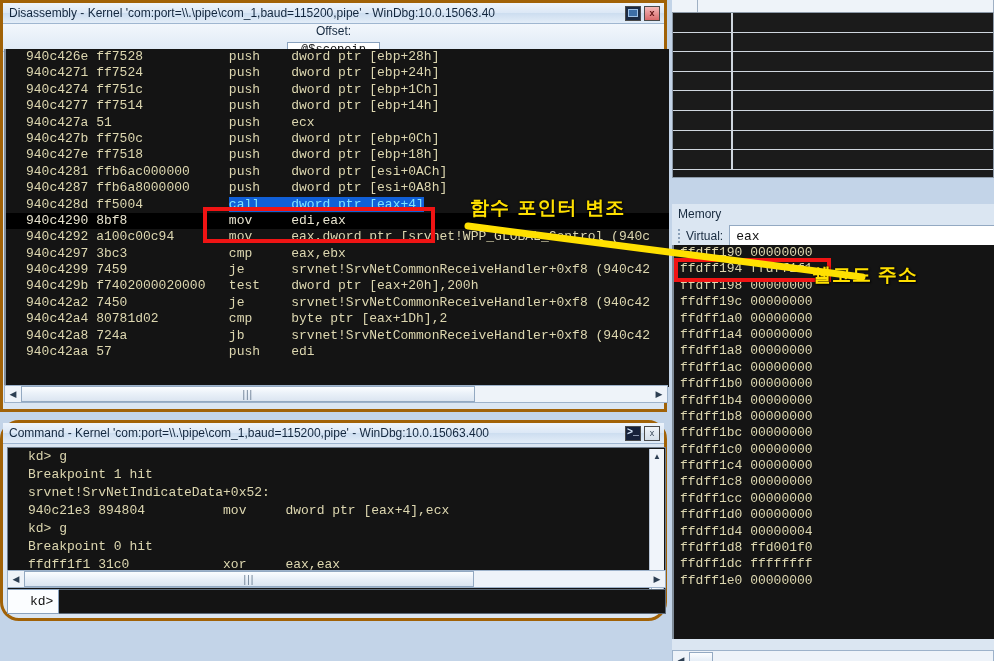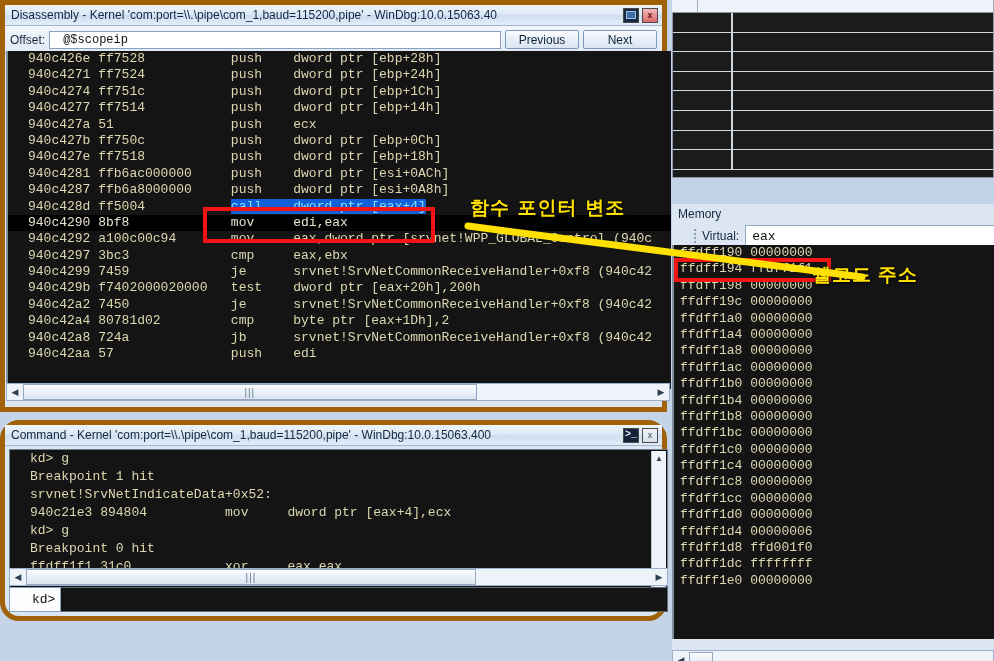--- a/index.html
+++ b/index.html
@@ -6,21 +6,21 @@
   body{
     width:994px;height:661px;overflow:hidden;
     background:#c3d4e8;
     font-family:"Liberation Sans",sans-serif;
     font-size:12px;
     -webkit-font-smoothing:none;
   }
   .root{position:relative;width:994px;height:661px;}
 
   
-  .win{position:absolute;background:#dbe6f2;border:5px solid #a16207;box-sizing:border-box;}
+  .win{position:absolute;background:#dbe6f2;border:3px solid #a16207;box-sizing:border-box;}
   .titlebar{
     height:21px;display:flex;align-items:center;
     background:linear-gradient(to bottom,#eef4fb 0%,#dce8f6 48%,#cddef0 52%,#e3edf8 100%);
     border-bottom:1px solid #9fb6d0;
     padding-left:6px;box-sizing:border-box;
   }
   .title-text{
     flex:1 1 auto;white-space:nowrap;overflow:hidden;
     font-size:12px;color:#12263d;
   }
@@ -36,20 +36,21 @@
   .tbtn.console{background:#16213a;color:#d6e6fa;font-family:"Liberation Mono",monospace;font-weight:bold;font-size:10px;}
   .tbtn.closeplain{background:linear-gradient(to bottom,#eef3f9,#d5dfea);color:#3b4a5c;}
 
   
   #disasm{left:0;top:0;width:667px;height:412px;}
   .toolbar{
     height:28px;display:flex;align-items:center;gap:4px;
     padding:0 5px;box-sizing:border-box;
     background:linear-gradient(to bottom,#f2f7fc,#dfe9f5);
     border-bottom:1px solid #a9bed6;
+    flex-direction:column;
   }
   .tb-label{font-size:12px;color:#15293f;flex:0 0 auto;}
   .tb-input{
     flex:1 1 auto;height:18px;background:#ffffff;border:1px solid #8aa2be;
     box-sizing:border-box;display:flex;align-items:center;padding:0 13px;
     font-family:"Liberation Mono",monospace;font-size:12px;color:#111;
   }
   .tb-btn{
     flex:0 0 auto;height:19px;min-width:74px;padding:0 8px;box-sizing:border-box;
     background:linear-gradient(to bottom,#fbfdff,#e6eef8 55%,#dae5f2);
@@ -119,21 +120,21 @@
   .grid-head{height:12px;background:#eef3f9;border-bottom:1px solid #9fb0c4;display:flex;}
   .grid-head .gh{border-right:1px solid #9fb0c4;box-sizing:border-box;}
   .grid-body{position:absolute;left:0;top:12px;right:0;bottom:12px;background:#1b1b1b;border:1px solid #8d9aa8;box-sizing:border-box;}
   .grow{height:19.6px;border-bottom:1px solid #cfd6de;box-sizing:border-box;display:flex;}
   .gc1{width:60px;border-right:2px solid #cfd6de;box-sizing:border-box;}
   .gc2{flex:1 1 auto;}
 
   
   #mem{left:672px;top:204px;width:322px;height:471px;background:#dbe6f2;border:none;}
   .mem-title{height:20px;display:flex;align-items:center;padding-left:6px;font-size:12px;color:#16293e;}
-  .mem-bar{height:24px;display:flex;align-items:center;padding-left:20px;box-sizing:border-box;}
+  .mem-bar{height:24px;display:flex;align-items:center;padding-left:4px;box-sizing:border-box;}
   .mem-grip{width:8px;height:16px;display:flex;flex-direction:column;justify-content:center;gap:2px;flex:0 0 auto;}
   .mem-grip i{display:block;width:2px;height:2px;background:#8ba0b8;margin-left:2px;}
   .mem-lbl{font-size:12px;color:#16293e;padding:0 6px 0 2px;flex:0 0 auto;}
   .mem-input{
     flex:1 1 auto;height:22px;background:#ffffff;border:1px solid #93a9c2;border-right:none;
     box-sizing:border-box;display:flex;align-items:center;padding-left:6px;
     font-family:"Liberation Mono",monospace;font-size:13px;color:#111;
   }
   .mem-body{
     position:absolute;left:0;top:47px;width:322px;height:394px;
@@ -323,21 +324,21 @@
         <div class="ml">ffdff1ac 00000000</div>
         <div class="ml">ffdff1b0 00000000</div>
         <div class="ml">ffdff1b4 00000000</div>
         <div class="ml">ffdff1b8 00000000</div>
         <div class="ml">ffdff1bc 00000000</div>
         <div class="ml">ffdff1c0 00000000</div>
         <div class="ml">ffdff1c4 00000000</div>
         <div class="ml">ffdff1c8 00000000</div>
         <div class="ml">ffdff1cc 00000000</div>
         <div class="ml">ffdff1d0 00000000</div>
-        <div class="ml">ffdff1d4 00000006</div>
+        <div class="ml">ffdff1d4 00000004</div>
         <div class="ml">ffdff1d8 ffd001f0</div>
         <div class="ml">ffdff1dc ffffffff</div>
         <div class="ml">ffdff1e0 00000000</div>
       </div>
     <div class="mem-hscroll">
       <span class="hs-arrow">◀</span>
       <span class="hs-thumb"></span>
     </div>
   </div>
 

